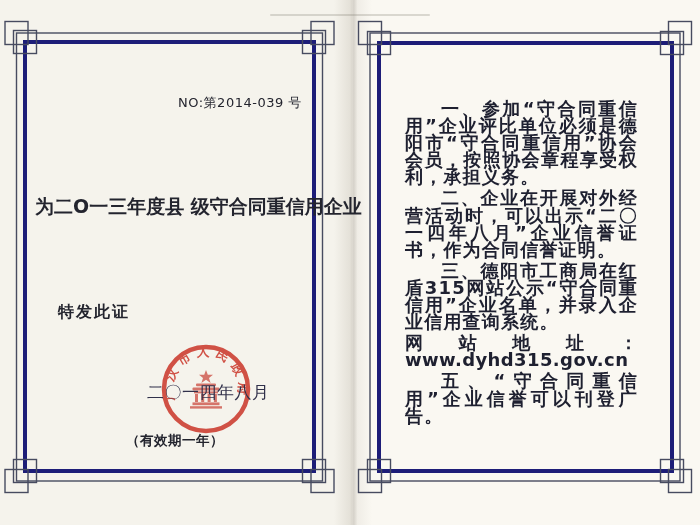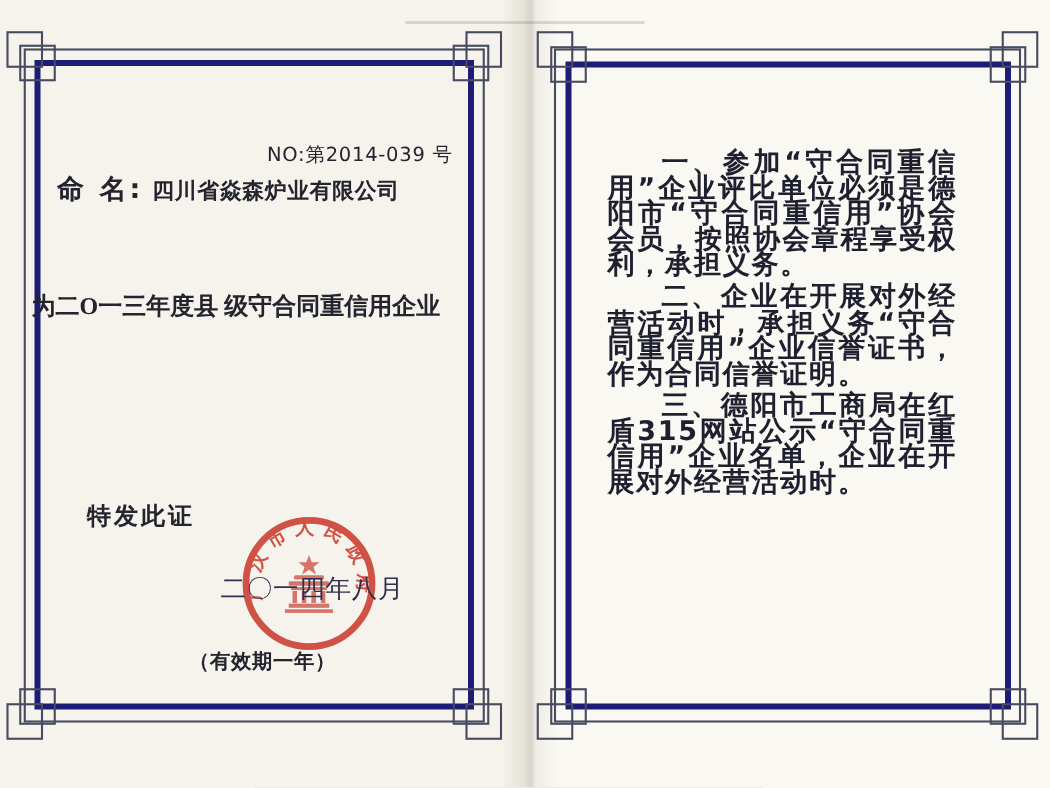--- a/index.html
+++ b/index.html
@@ -20,22 +20,22 @@
     position:absolute;left:270px;top:14px;width:160px;height:2px;
     background:rgba(120,115,105,0.25);border-radius:2px;
   }
   svg.border-art{position:absolute;left:0;top:0;width:700px;height:525px;}
 
   .txt{position:absolute;color:#23242e;white-space:nowrap;}
   .serial{left:178px;top:80px;font-size:13px;font-weight:normal;letter-spacing:0.5px;margin-top:14px;}
   .name-line{left:38px;top:114px;display:flex;align-items:baseline;gap:6px;}
   .name-label{font-size:18px;font-weight:bold;letter-spacing:2px;}
   .company{font-size:14.5px;font-weight:bold;letter-spacing:0.5px;}
-  .award{left:21px;top:194px;font-size:16px;font-weight:bold;letter-spacing:0;font-family:Liberation Serif, serif;}
-  .issue{left:58px;top:302px;font-size:16px;font-weight:bold;letter-spacing:2px;margin-top:32px;}
+  .award{left:35px;top:194px;font-size:19px;font-weight:bold;letter-spacing:0;}
+  .issue{left:58px;top:302px;font-size:16px;font-weight:bold;letter-spacing:2px;}
   .date-line{left:147px;top:381px;font-size:17px;font-weight:normal;color:#30304a;
     letter-spacing:0.5px;z-index:4;}
   .validity{left:126px;top:432px;font-size:13.5px;font-weight:bold;letter-spacing:0.5px;text-align:right;}
 
   .seal{position:absolute;left:156px;top:339px;width:100px;height:100px;z-index:3;
     opacity:0.88;}
 
   .notice-title{position:absolute;left:379px;top:64px;width:293px;text-align:center;
     font-size:14.5px;font-weight:bold;letter-spacing:1.5px;color:#1e2030;}
   .notice-body{position:absolute;left:401px;top:96px;width:241px;color:#1e2030;}
@@ -78,24 +78,20 @@
         <rect x="660.5" y="31.5" width="23" height="23"></rect>
       <rect x="358.5" y="469.5" width="23" height="23"></rect>
         <rect x="367.5" y="459.5" width="23" height="23"></rect>
       <rect x="668.5" y="469.5" width="23" height="23"></rect>
         <rect x="660.5" y="459.5" width="23" height="23"></rect>
     </g>
   </svg>
 
   <div class="txt serial">NO:第2014-039 号</div>
 
-  <div class="txt name-line">
-    <span class="name-label">命 名:</span>
-    <span class="company">四川省焱森炉业有限公司</span>
-  </div>
 
   <div class="txt award">为二O一三年度县 级守合同重信用企业</div>
 
   <div class="txt issue">特发此证</div>
 
   <div class="seal">
     <svg viewBox="0 0 100 100" width="100" height="100">
       <circle cx="50" cy="50" r="42" stroke="#cc3b2f" stroke-width="4.5" fill="none"></circle>
       <defs>
         <path id="sealArc" d="M 20.1,63.9 A 33,33 0 1 1 79.9,63.9"></path>
@@ -118,16 +114,18 @@
     </svg>
   </div>
 
   <div class="txt date-line">二〇一四年八月</div>
 
   <div class="txt validity">（有效期一年）</div>
 
 
   <div class="notice-body">
     <p>一、参加“守合同重信用”企业评比单位必须是德阳市“守合同重信用”协会会员，按照协会章程享受权利，承担义务。</p>
-    <p>二、企业在开展对外经营活动时，承担义务“守合同重信用”企业信誉证书，作为合同信誉证明。</p>
-    <p>三、德阳市工商局在红盾315网站公示“守合同重信用”企业名单，企业在开展对外经营活动时。</p>
+    <p>二、企业在开展对外经营活动时，可以出示“二〇一四年八月”企业信誉证书，作为合同信誉证明。</p>
+    <p>三、德阳市工商局在红盾315网站公示“守合同重信用”企业名单，并录入企业信用查询系统。</p>
+    <p class="flush">网站地址：www.dyhd315.gov.cn</p>
+    <p>五、“守合同重信用”企业信誉可以刊登广告。</p>
   </div>
 </div>
 
 </body></html>

